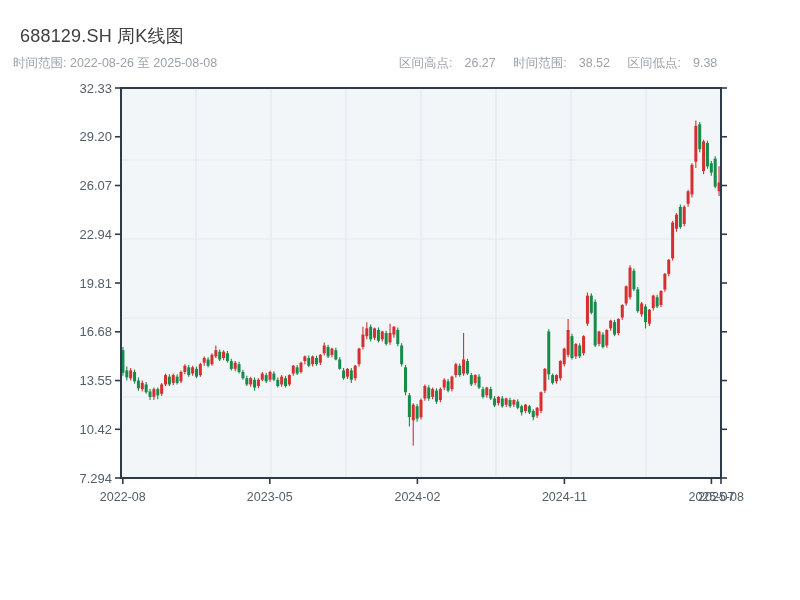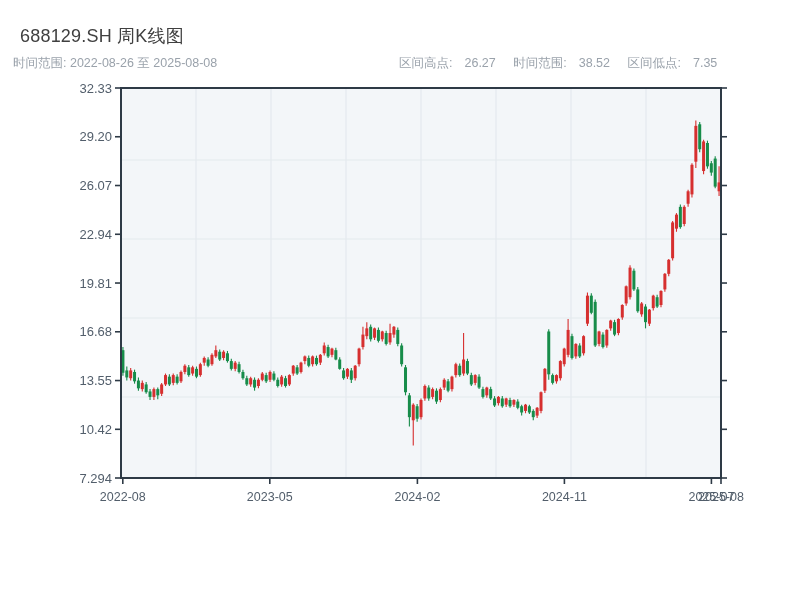--- a/index.html
+++ b/index.html
@@ -22,21 +22,21 @@
 </head>
 <body>
 
 <div class="page">
   <div class="chart-title" style="color: #404040;">688129.SH 周K线图</div>
   <div class="sub-row" style="color: rgb(154, 162, 171);">
     <div class="range-label">时间范围: 2022-08-26 至 2025-08-08</div>
     <div class="stats">
       <span class="stat-pair"><span>区间高点:</span><span class="v">26.27</span></span>
       <span class="stat-pair"><span>时间范围:</span><span class="v">38.52</span></span>
-      <span class="stat-pair"><span>区间低点:</span><span class="v">7.35</span></span>
+      <span class="stat-pair"><span>区间低点:</span><span class="v">9.38</span></span>
     </div>
   </div>
   <svg id="kchart" width="800" height="600" viewBox="0 0 800 600">
       <rect x="121" y="88" width="600" height="390" fill="#f3f6f9"></rect>
       <line x1="196" y1="88" x2="196" y2="478" stroke="#e4e9ee" stroke-width="1.2"></line>
       <line x1="271" y1="88" x2="271" y2="478" stroke="#e4e9ee" stroke-width="1.2"></line>
       <line x1="346" y1="88" x2="346" y2="478" stroke="#e4e9ee" stroke-width="1.2"></line>
       <line x1="421" y1="88" x2="421" y2="478" stroke="#e4e9ee" stroke-width="1.2"></line>
       <line x1="496" y1="88" x2="496" y2="478" stroke="#e4e9ee" stroke-width="1.2"></line>
       <line x1="571" y1="88" x2="571" y2="478" stroke="#e4e9ee" stroke-width="1.2"></line>

